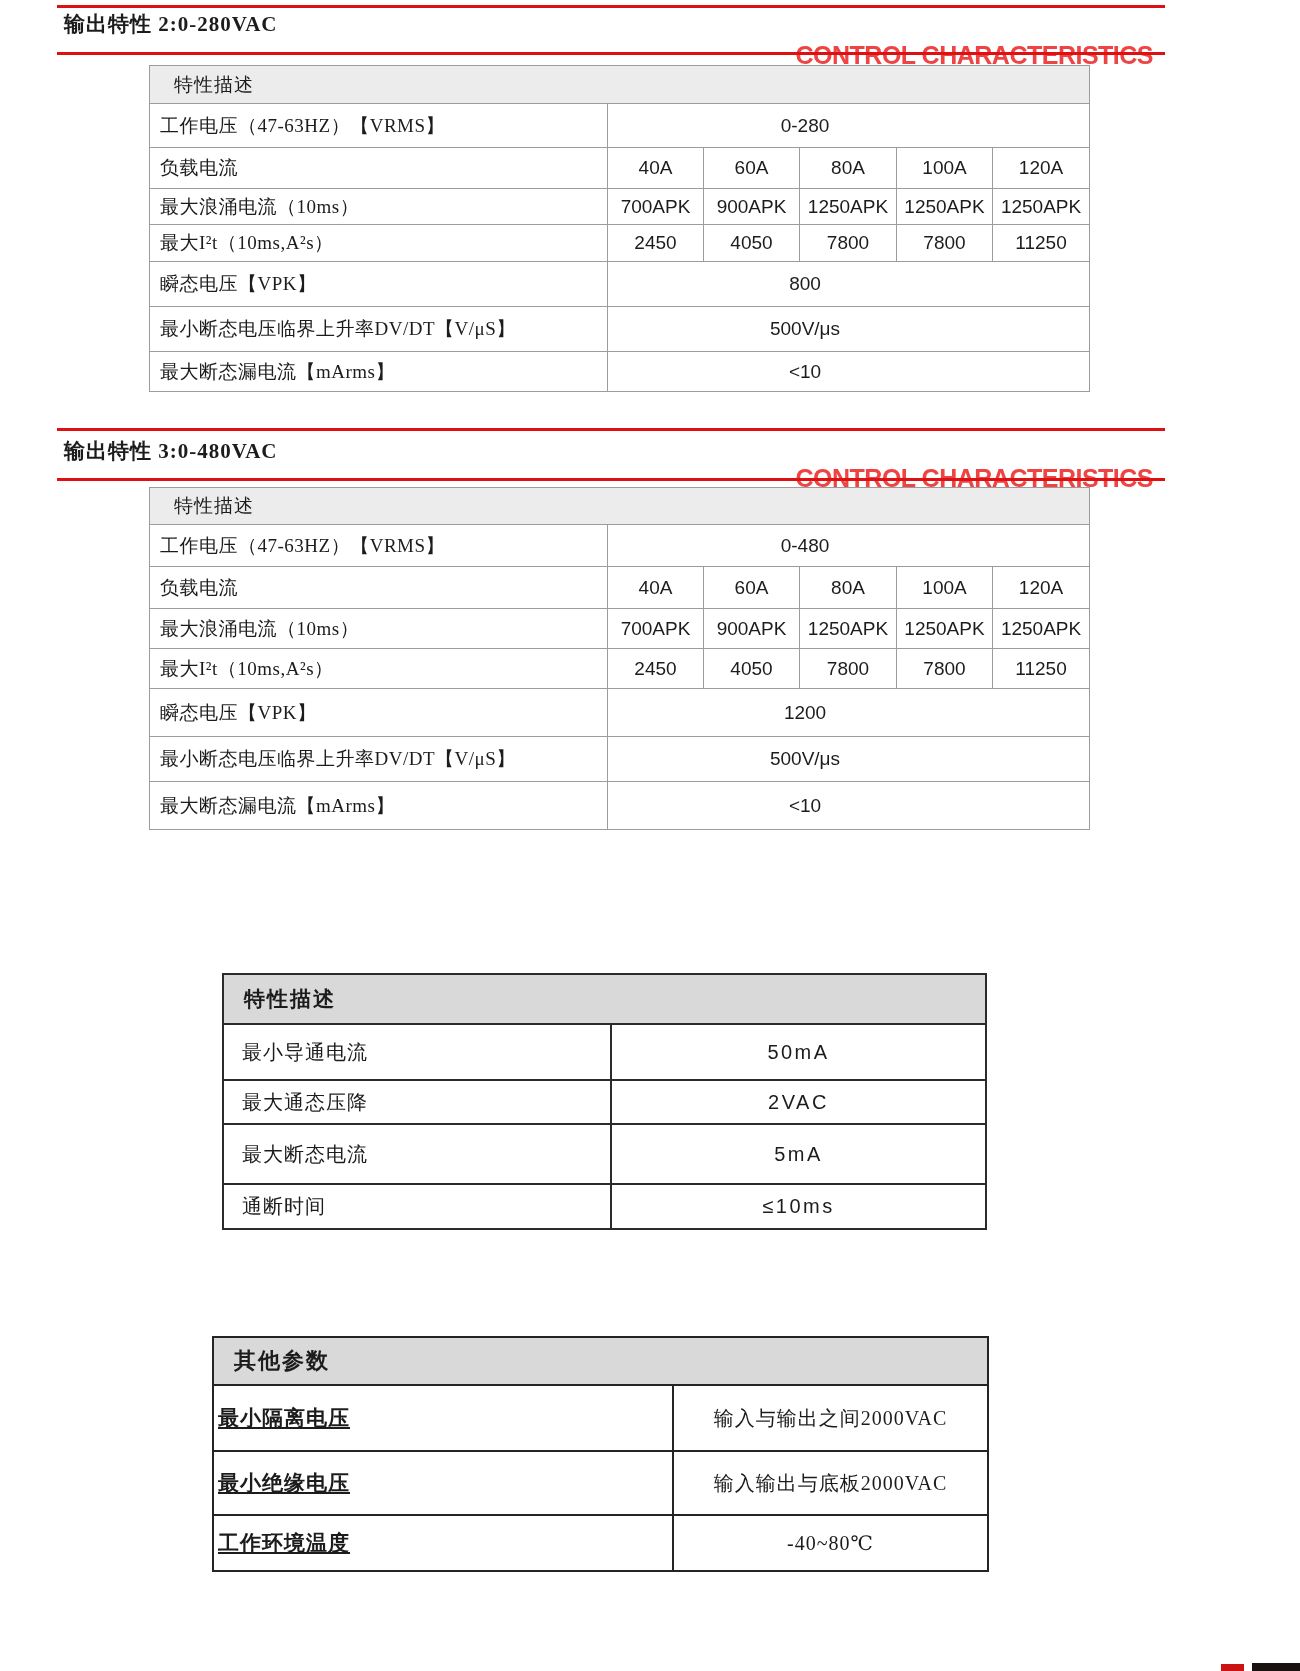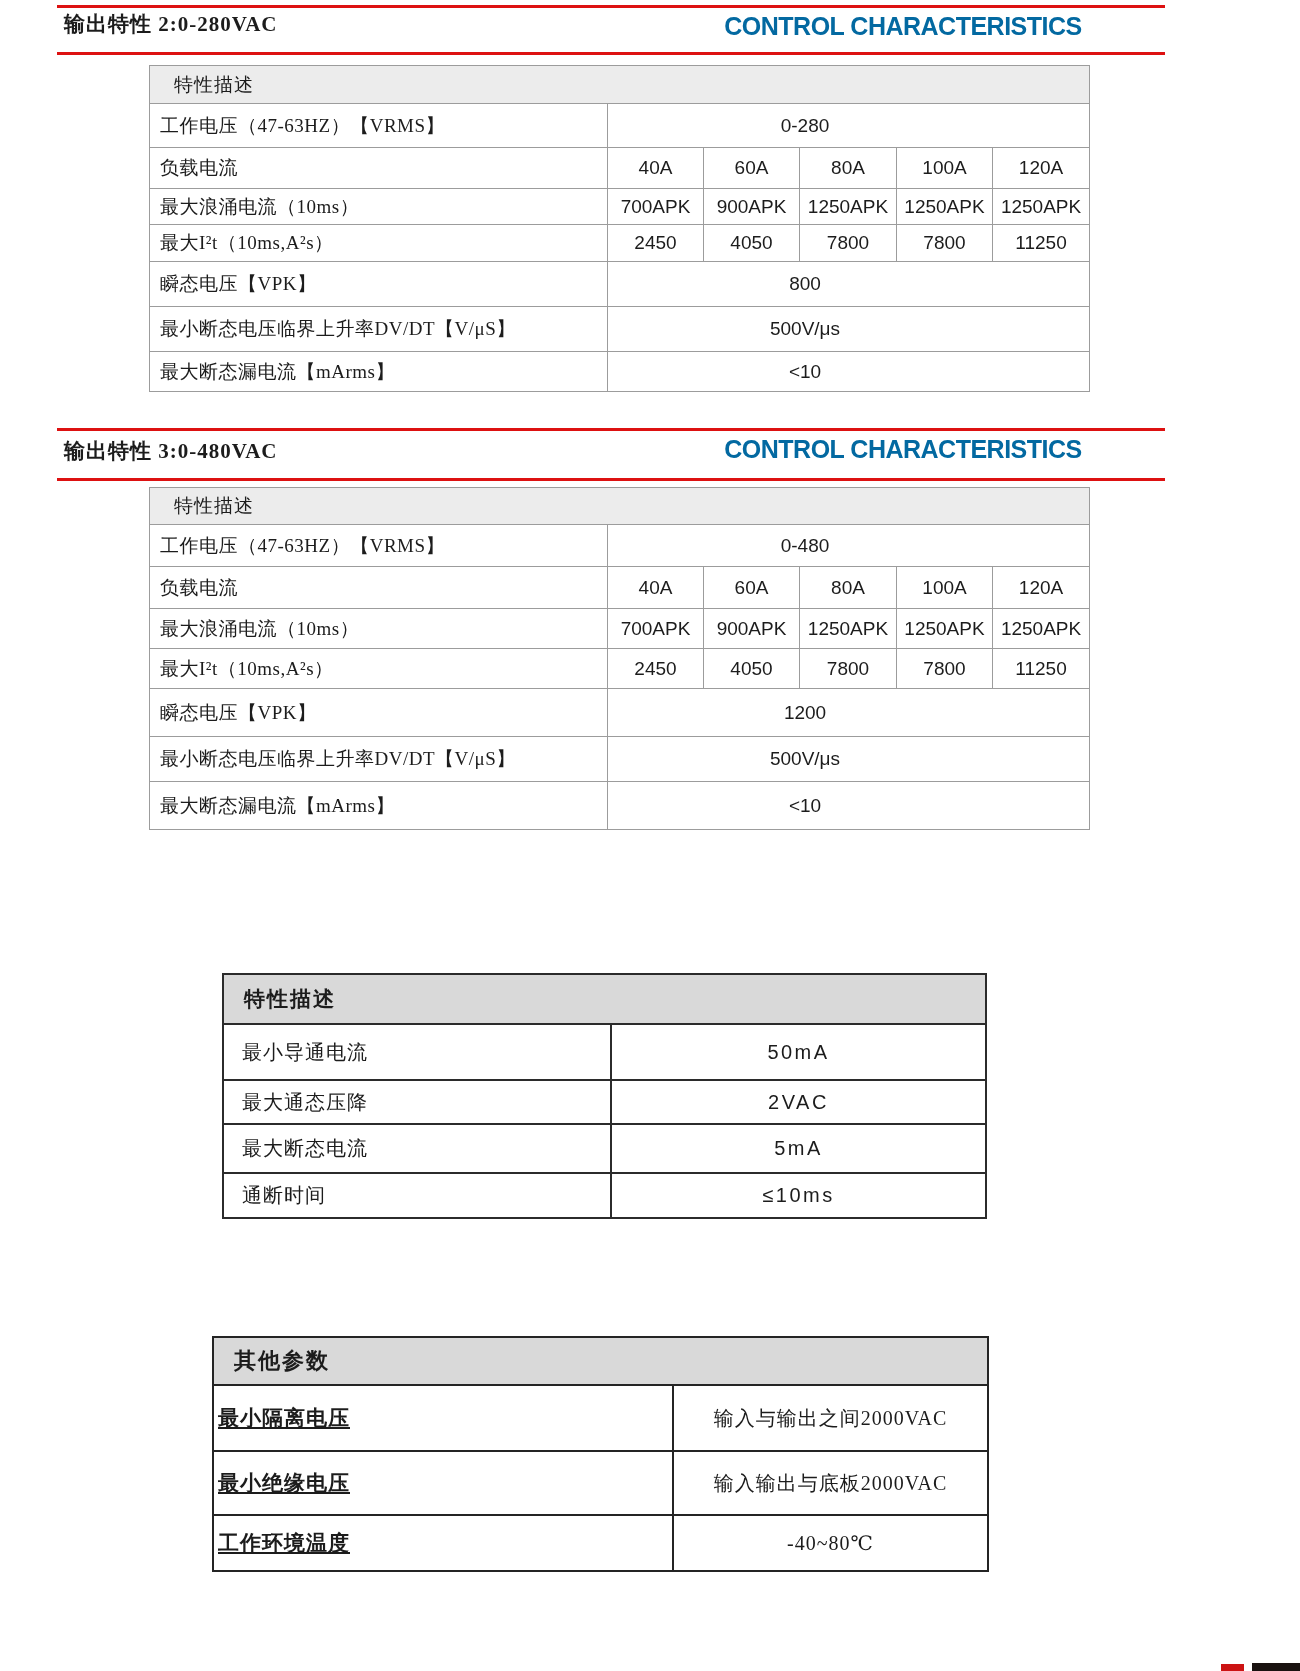--- a/index.html
+++ b/index.html
@@ -12,24 +12,24 @@
     overflow:hidden;
   }
   .rule{position:absolute;height:3px;background:#dd1111;}
   .heading-cn{
     position:absolute;left:64px;
     font-size:21px;font-weight:bold;
     font-family:"Liberation Serif","DejaVu Serif",serif;
     letter-spacing:1px;white-space:nowrap;
   }
   .heading-en{
-    position:absolute;left:653px;width:500px;text-align:center;
+    position:absolute;left:653px;width:500px;text-align:right;
     font-size:25px;font-weight:700;letter-spacing:-0.5px;
     font-family:"Liberation Sans","DejaVu Sans",sans-serif;
-    color:#0369a1;white-space:nowrap;
+    color:#ef4444;white-space:nowrap;margin-top:29px;
   }
   table{border-collapse:collapse;table-layout:fixed;background:#fff;}
   
   .spec{position:absolute;left:149px;width:940px;font-size:19px;}
   .spec th,.spec td{border:1px solid #9c9c9c;overflow:hidden;}
   .spec th.hdr{
     background:#ececec;text-align:left;font-weight:normal;
     font-size:19px;padding-left:24px;letter-spacing:1px;
   }
   .spec td.lbl{padding-left:10px;letter-spacing:0.5px;}
@@ -203,21 +203,21 @@
     <th class="hdr" colspan="2">特性描述</th>
   </tr>
   <tr style="height:56px">
     <td class="lbl">最小导通电流</td>
     <td class="val">50mA</td>
   </tr>
   <tr style="height:44px">
     <td class="lbl">最大通态压降</td>
     <td class="val">2VAC</td>
   </tr>
-  <tr style="height:49px">
+  <tr style="height:60px">
     <td class="lbl">最大断态电流</td>
     <td class="val">5mA</td>
   </tr>
   <tr style="height:45px">
     <td class="lbl">通断时间</td>
     <td class="val">≤10ms</td>
   </tr>
 </tbody>
   </table>
 

